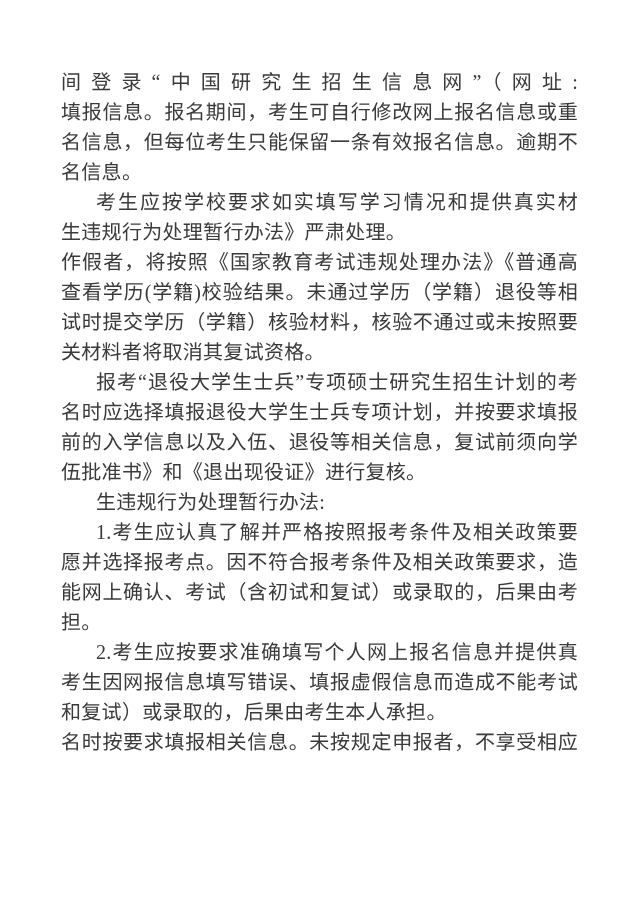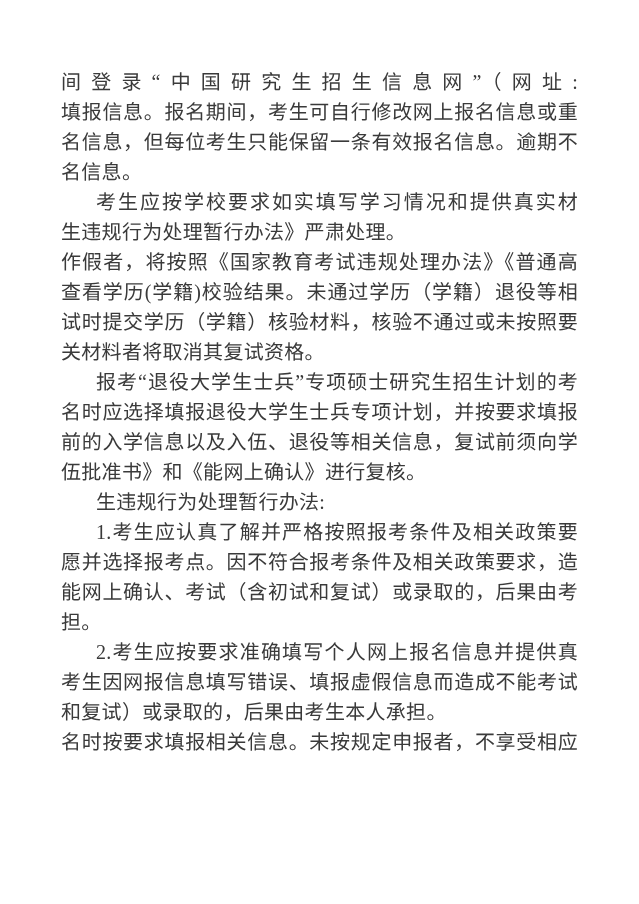--- a/index.html
+++ b/index.html
@@ -54,21 +54,21 @@
       <div class="line end">名信息。</div>
       <div class="line indent">考生应按学校要求如实填写学习情况和提供真实材料。对弄虚</div>
       <div class="line end">生违规行为处理暂行办法》严肃处理。</div>
       <div class="line">作假者，将按照《国家教育考试违规处理办法》《普通高等学校招</div>
       <div class="line">查看学历(学籍)校验结果。未通过学历（学籍）退役等相关信息</div>
       <div class="line">试时提交学历（学籍）核验材料，核验不通过或未按照要求提交相</div>
       <div class="line end">关材料者将取消其复试资格。</div>
       <div class="line indent">报考“退役大学生士兵”专项硕士研究生招生计划的考生，报</div>
       <div class="line">名时应选择填报退役大学生士兵专项计划，并按要求填报本人入伍</div>
       <div class="line">前的入学信息以及入伍、退役等相关信息，复试前须向学校提供《入</div>
-      <div class="line end">伍批准书》和《能网上确认》进行复核。</div>
+      <div class="line end">伍批准书》和《退出现役证》进行复核。</div>
       <div class="line indent end">生违规行为处理暂行办法:</div>
       <div class="line indent">1.考生应认真了解并严格按照报考条件及相关政策要求填报志</div>
       <div class="line">愿并选择报考点。因不符合报考条件及相关政策要求，造成后续不</div>
       <div class="line">能网上确认、考试（含初试和复试）或录取的，后果由考生本人承</div>
       <div class="line end">担。</div>
       <div class="line indent">2.考生应按要求准确填写个人网上报名信息并提供真实材料。</div>
       <div class="line">考生因网报信息填写错误、填报虚假信息而造成不能考试（含初试</div>
       <div class="line end">和复试）或录取的，后果由考生本人承担。</div>
       <div class="line">名时按要求填报相关信息。未按规定申报者，不享受相应照顾或加</div>
     </div>

